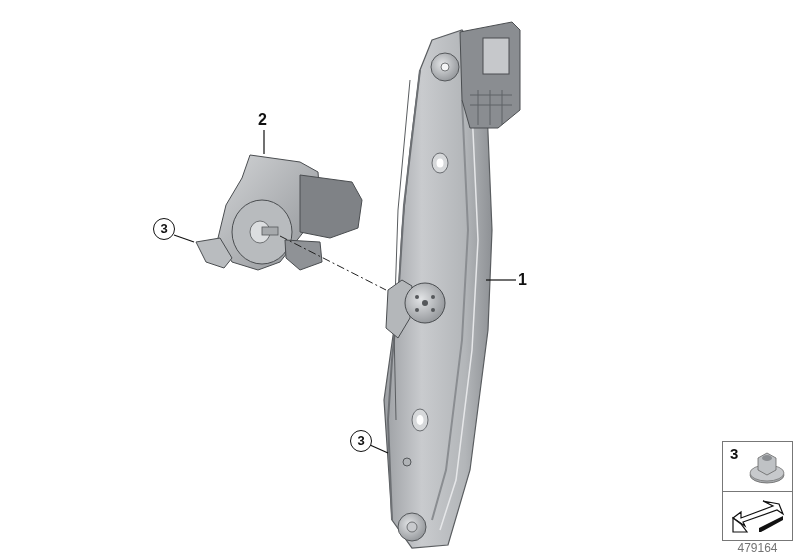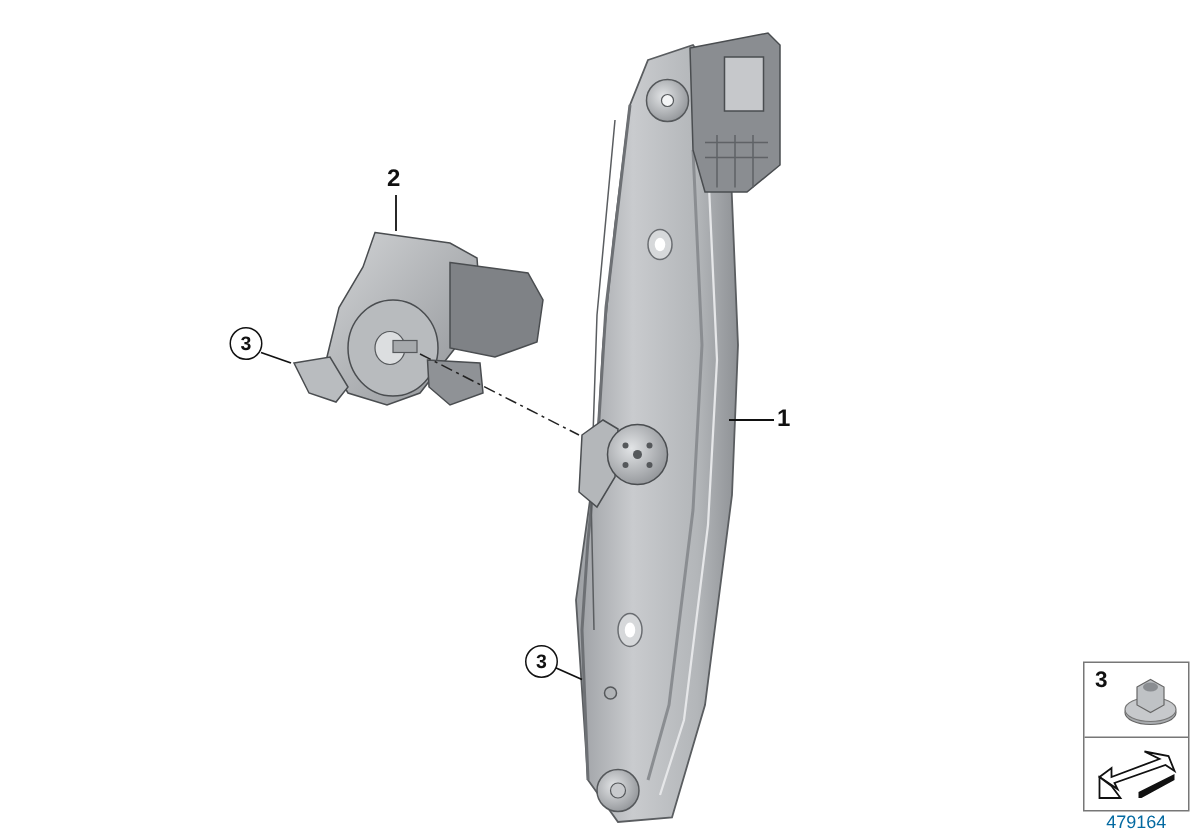--- a/index.html
+++ b/index.html
@@ -3,21 +3,21 @@
   <meta charset="utf-8">
   <style>
     html, body { margin: 0; padding: 0; background: #ffffff; }
     body { width: 800px; height: 560px; position: relative; overflow: hidden; font-family: "Liberation Sans", sans-serif; }
     #diagram { position: absolute; left: 0; top: 0; width: 800px; height: 560px; }
     .callout-num { position: absolute; font-weight: bold; font-size: 16px; color: #111; font-family: "Liberation Sans", sans-serif; }
     .callout-circle { position: absolute; width: 20px; height: 20px; border: 1.6px solid #111; border-radius: 50%; background: #fff; font-weight: bold; font-size: 13px; color: #111; text-align: center; line-height: 20px; font-family: "Liberation Sans", sans-serif; }
     .legend-box { position: absolute; left: 722px; top: 441px; width: 69px; height: 98px; border: 1px solid #777; background: #fff; }
     .legend-divider { position: absolute; left: 0; top: 49px; width: 69px; height: 1px; background: #777; }
     .legend-num { position: absolute; left: 7px; top: 3px; font-weight: bold; font-size: 15px; color: #111; }
-    .doc-number { position: absolute; left: 720px; top: 541px; width: 75px; text-align: center; font-size: 12px; color: #0369a1; }
+    .doc-number { position: absolute; left: 720px; top: 541px; width: 75px; text-align: center; font-size: 12px; color: #737373; }
   </style>
 </head>
 <body>
 
 <svg id="diagram" viewBox="0 0 800 560" xmlns="http://www.w3.org/2000/svg">
   <defs>
     <linearGradient id="railGrad" x1="0" y1="0" x2="1" y2="0">
       <stop offset="0" stop-color="#9c9fa3"></stop>
       <stop offset="0.35" stop-color="#c9cbce"></stop>
       <stop offset="0.75" stop-color="#b3b6b9"></stop>

